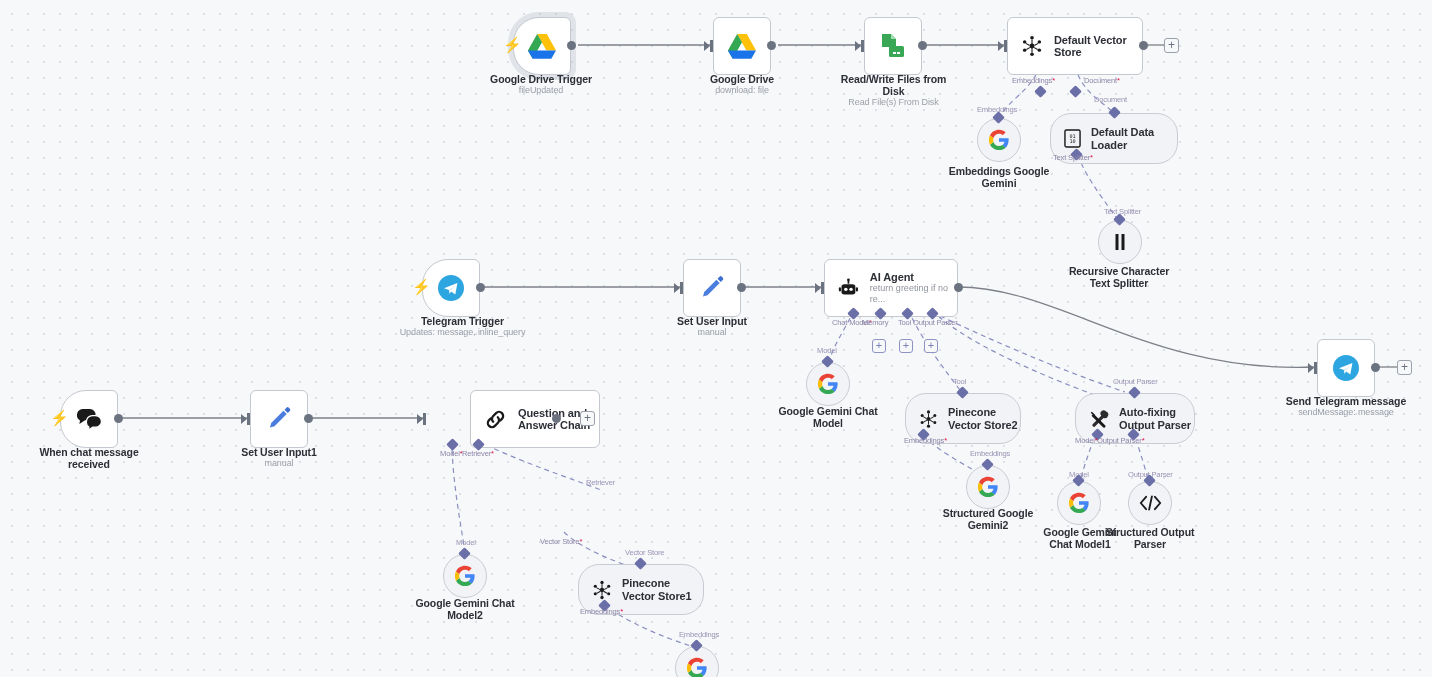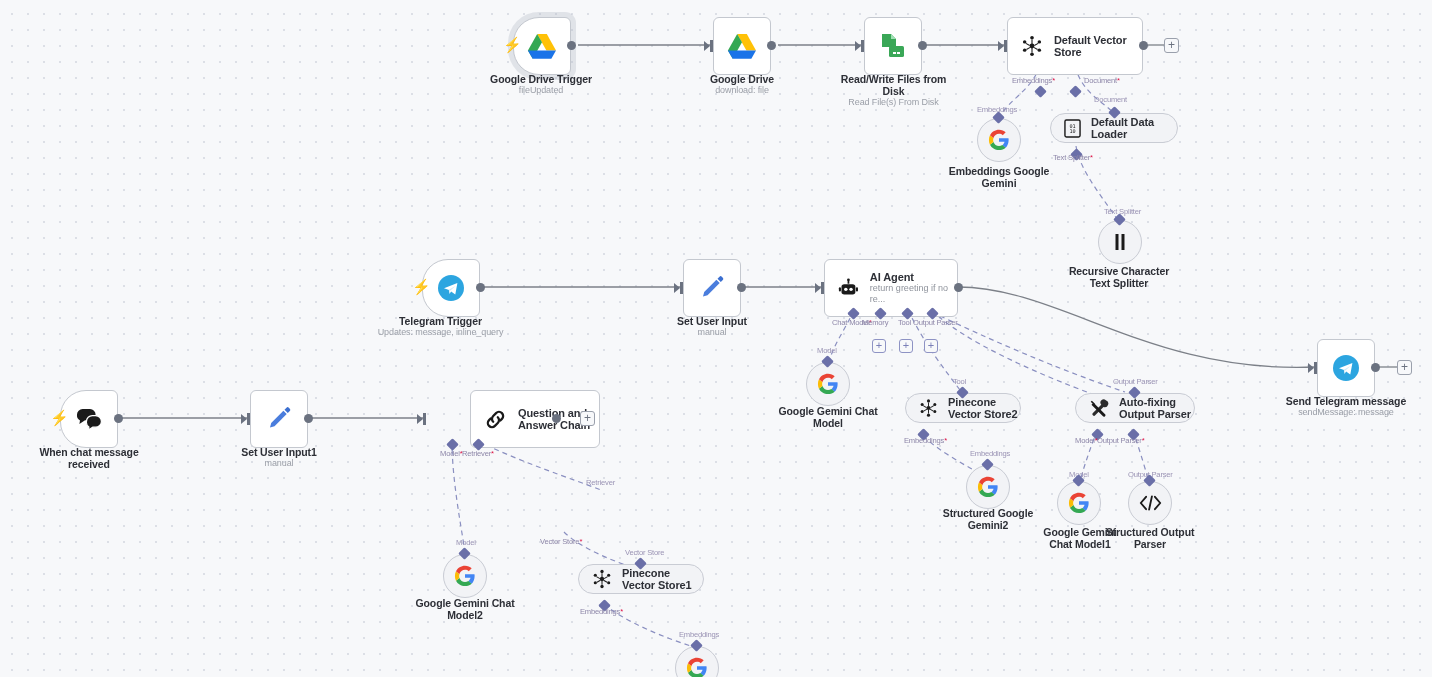--- a/index.html
+++ b/index.html
@@ -43,21 +43,21 @@
     height: 58px;
     background: #ffffff;
     border: 1px solid #c4c8cf;
     border-radius: 6px;
     display: flex; align-items: center;
     padding-left: 13px;
     gap: 11px;
   }
   
   .pill {
-    height: 30px;
+    height: 51px;
     background: #f2f3f6;
     border: 1px solid #c9ccd4;
     border-radius: 21px;
     display: flex; align-items: center;
     padding-left: 13px;
     gap: 10px;
   }
   
   .circ {
     width: 44px; height: 44px;
@@ -315,21 +315,21 @@
     <div class="sq trigger">
       <svg class="ico" width="28" height="28" viewBox="0 0 28 28">
         <circle cx="14" cy="14" r="13" fill="#2ca5e0"></circle>
         <path d="M7 14.2 l13.4-5.2 -2.1 11.4 -4.2-2.9 -1.6 2.4 -.5-4 z" fill="#fff"></path>
         <path d="M12.8 17.1 l6-5.4 -7.3 4.3 z" fill="#cfe9f7"></path>
       </svg>
     </div>
     <div class="outdot" style="left:54px;top:24px;"></div>
   </div>
   <div class="bolt" style="left:412px;top:279px;">⚡</div>
-  <div class="cap" style="left:368px;top:315px;width:145px;">
+  <div class="cap" style="left:390px;top:315px;width:145px;">
     <span>Telegram Trigger</span>
     <span class="sub">Updates: message, inline_query</span>
   </div>
 
   <div class="node" style="left:683px;top:259px;">
     <div class="inarrow" style="left:-9px;top:24px;"></div>
     <div class="inbar" style="left:-3px;top:23px;"></div>
     <div class="sq">
       <svg class="ico" width="26" height="26" viewBox="0 0 26 26">
         <path d="M4 21.5 l1.2-4.5 L17.4 4.8 l3.3 3.3 L8.5 20.3 Z" fill="#4a7ddd"></path>

